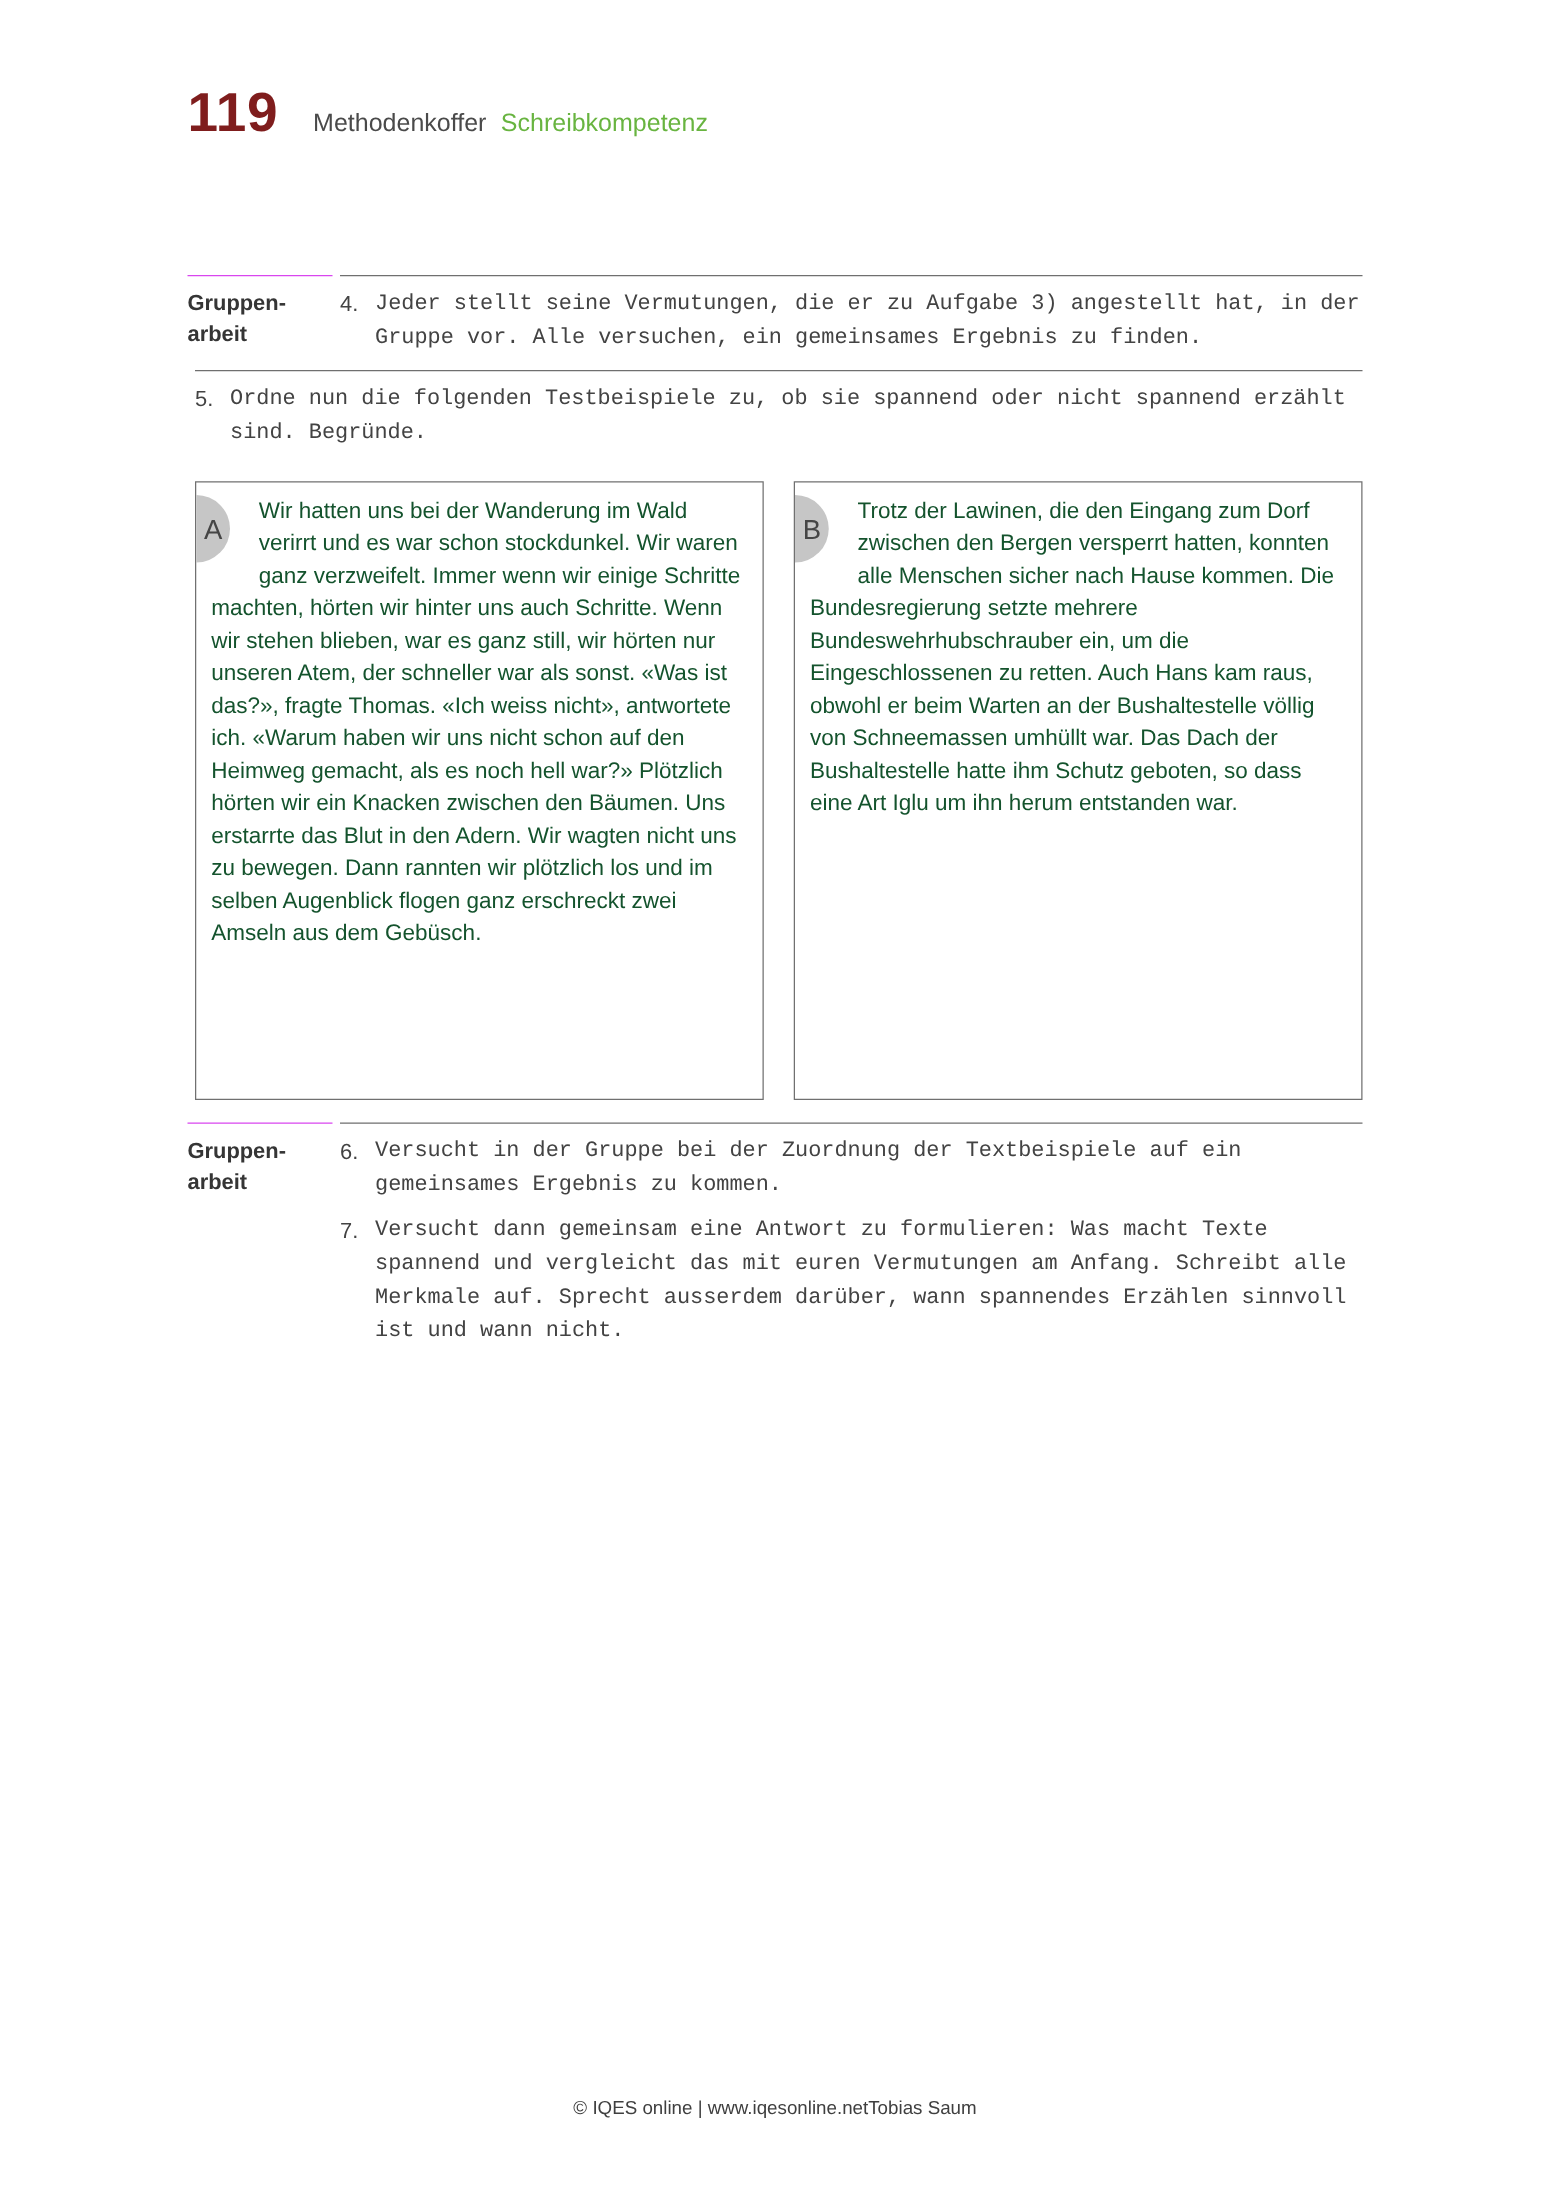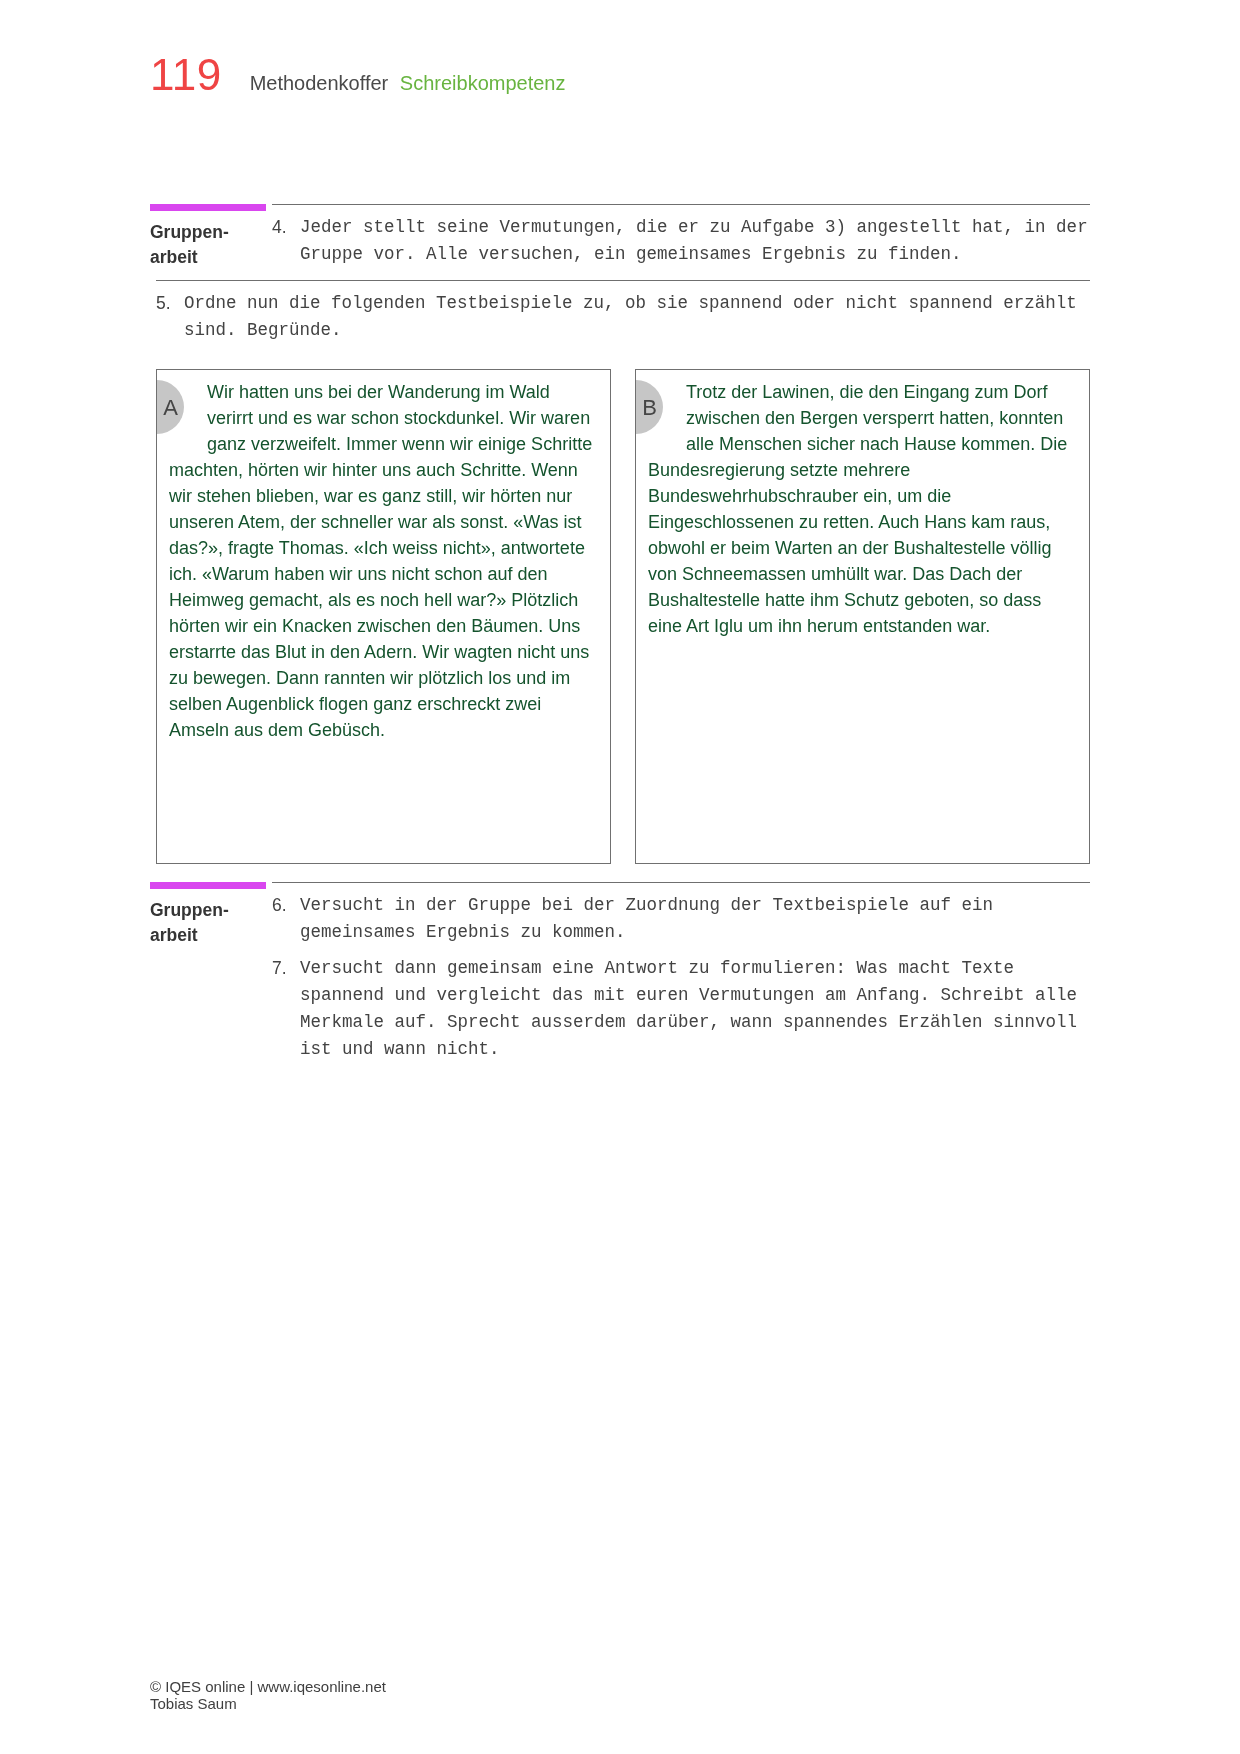--- a/index.html
+++ b/index.html
@@ -8,31 +8,31 @@
     background:#ffffff;
     font-family:"Liberation Sans","DejaVu Sans",sans-serif;
     color:#434343;
     position:relative;
     -webkit-font-smoothing:antialiased;
   }
   .sheet{position:relative;width:1240px;height:1754px;overflow:hidden;}
 
   
   .header{display:flex;align-items:baseline;margin:50px 150px 0 150px;}
-  .page-num{font-size:44px;color:#ef4444;letter-spacing:0.5px;font-weight:400;}
+  .page-num{font-size:44px;color:#7f1d1d;letter-spacing:0.5px;font-weight:700;margin-top:16px;}
   .header-titles{margin-left:28px;font-size:20px;}
   .header-title{color:#4a4a4a;}
   .header-subtitle{color:#68b440;margin-left:6px;}
 
   
   .table{margin:104px 150px 0 150px;width:940px;}
   .trow{display:flex;}
   .tlabel{
     width:116px;flex-shrink:0;
-    border-top:7px solid #d946ef;
+    border-top:1px solid #d946ef;
     padding-top:9px;
     font-weight:bold;color:#353535;
     font-size:17.5px;line-height:25px;
   }
   .tcontent{
     flex:1;margin-left:6px;
     border-top:1px solid #6f6f6f;
     padding-top:9px;
     font-size:17.5px;line-height:27px;
   }
@@ -60,21 +60,21 @@
     padding-left:27px;box-sizing:border-box;
     font-size:22px;color:#454545;
   }
   .btext{font-size:18px;line-height:26px;color:#14532d;}
   .indent-spacer{float:left;width:38px;height:78px;}
 
   
   .footer{
     position:absolute;left:150px;right:150px;top:1678px;
     display:flex;justify-content:center;
-    font-size:15px;color:#3f3f3f;flex-direction:column;
+    font-size:15px;color:#3f3f3f;
   }
 </style>
 </head>
 <body>
 
 <div class="sheet">
 
   <div class="header">
     <div class="page-num">119</div>
     <div class="header-titles">

